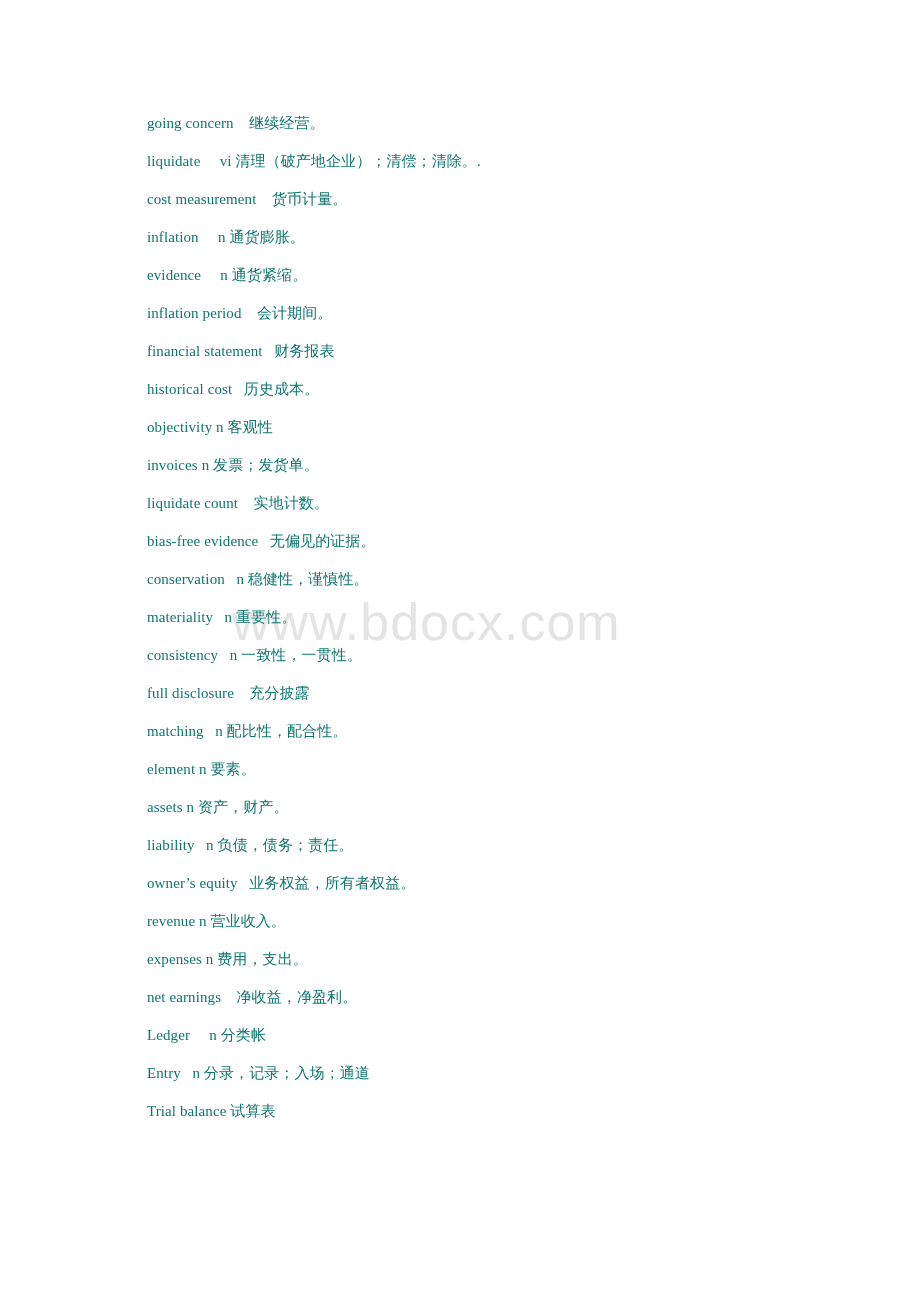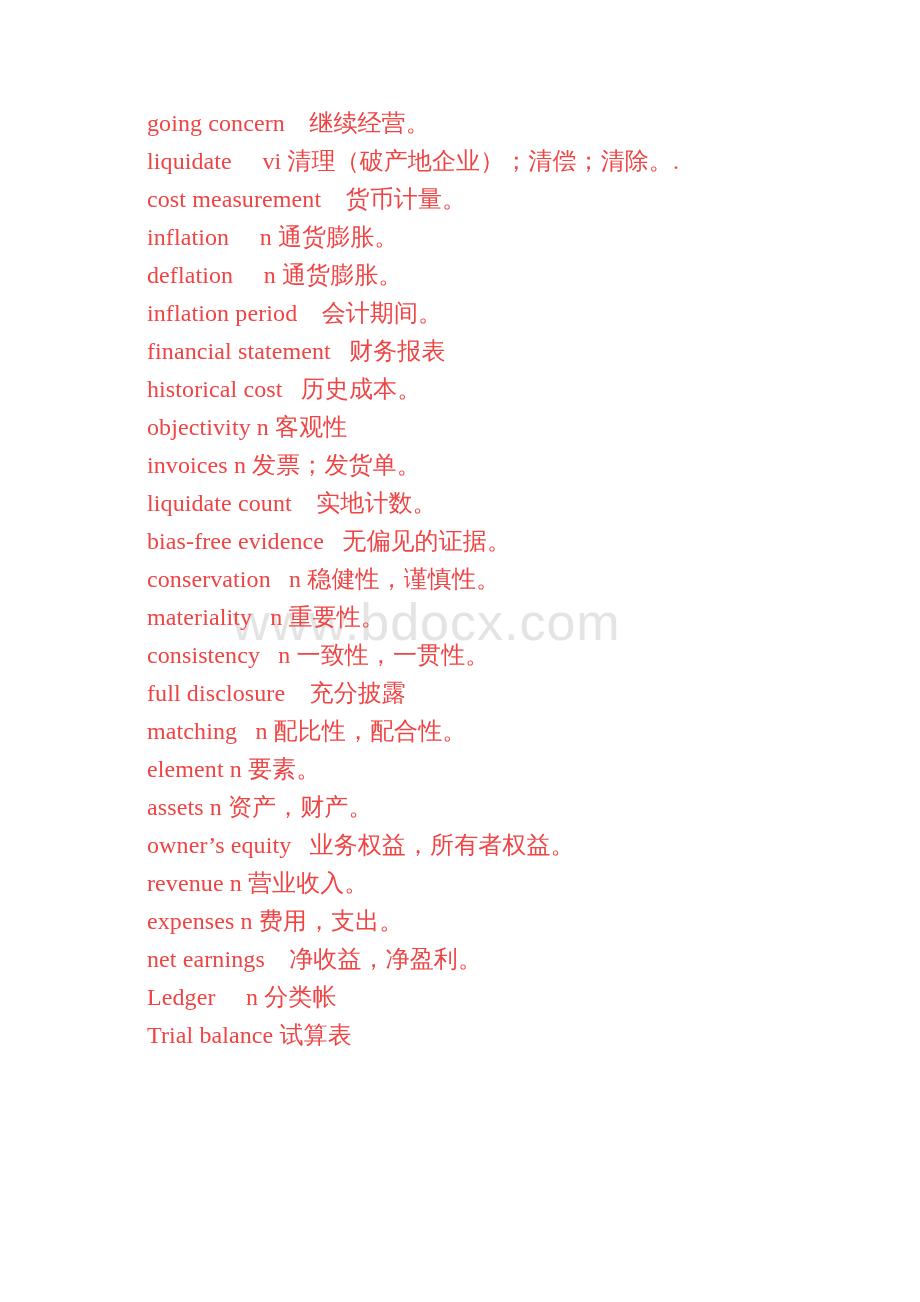--- a/index.html
+++ b/index.html
@@ -36,55 +36,57 @@
 
   .content {
     position: absolute;
     left: 147px;
     top: 104px;
     right: 40px;
     z-index: 1;
   }
 
   .entry {
-    font-size: 24px;
+    font-size: 15px;
     line-height: 38px;
-    color: #ef4444;
+    color: #0f766e;
     white-space: pre-wrap;
     letter-spacing: 0.1px;
   }
 </style>
 </head>
 <body>
 
 <div class="page">
 
   <div class="watermark">www.bdocx.com</div>
 
   <div class="content">
     <div class="entry">going concern    继续经营。</div>
     <div class="entry">liquidate     vi 清理（破产地企业）；清偿；清除。.</div>
     <div class="entry">cost measurement    货币计量。</div>
     <div class="entry">inflation     n 通货膨胀。</div>
-    <div class="entry">deflation     n 通货膨胀。</div>
+    <div class="entry">evidence     n 通货紧缩。</div>
     <div class="entry">inflation period    会计期间。</div>
     <div class="entry">financial statement   财务报表</div>
     <div class="entry">historical cost   历史成本。</div>
     <div class="entry">objectivity n 客观性</div>
     <div class="entry">invoices n 发票；发货单。</div>
     <div class="entry">liquidate count    实地计数。</div>
     <div class="entry">bias-free evidence   无偏见的证据。</div>
     <div class="entry">conservation   n 稳健性，谨慎性。</div>
     <div class="entry">materiality   n 重要性。</div>
     <div class="entry">consistency   n 一致性，一贯性。</div>
     <div class="entry">full disclosure    充分披露</div>
     <div class="entry">matching   n 配比性，配合性。</div>
     <div class="entry">element n 要素。</div>
     <div class="entry">assets n 资产，财产。</div>
+    <div class="entry">liability   n 负债，债务；责任。</div>
     <div class="entry">owner’s equity   业务权益，所有者权益。</div>
     <div class="entry">revenue n 营业收入。</div>
     <div class="entry">expenses n 费用，支出。</div>
     <div class="entry">net earnings    净收益，净盈利。</div>
     <div class="entry">Ledger     n 分类帐</div>
+    <div class="entry">Entry   n 分录，记录；入场；通道</div>
     <div class="entry">Trial balance 试算表</div>
   </div>
 
 </div>
 
 </body></html>

